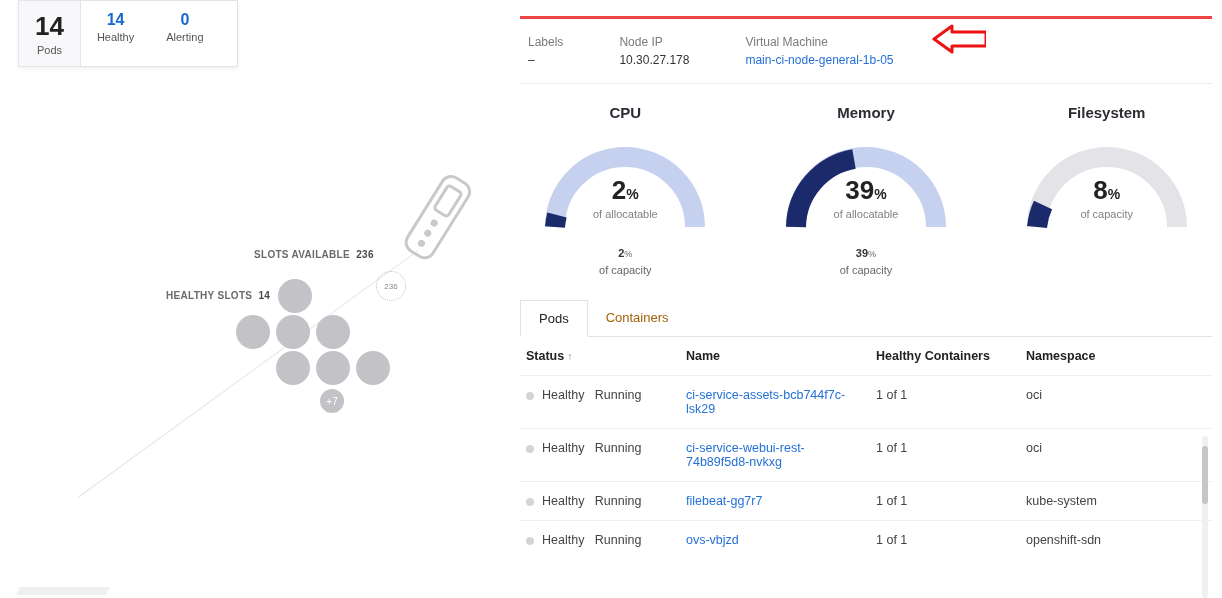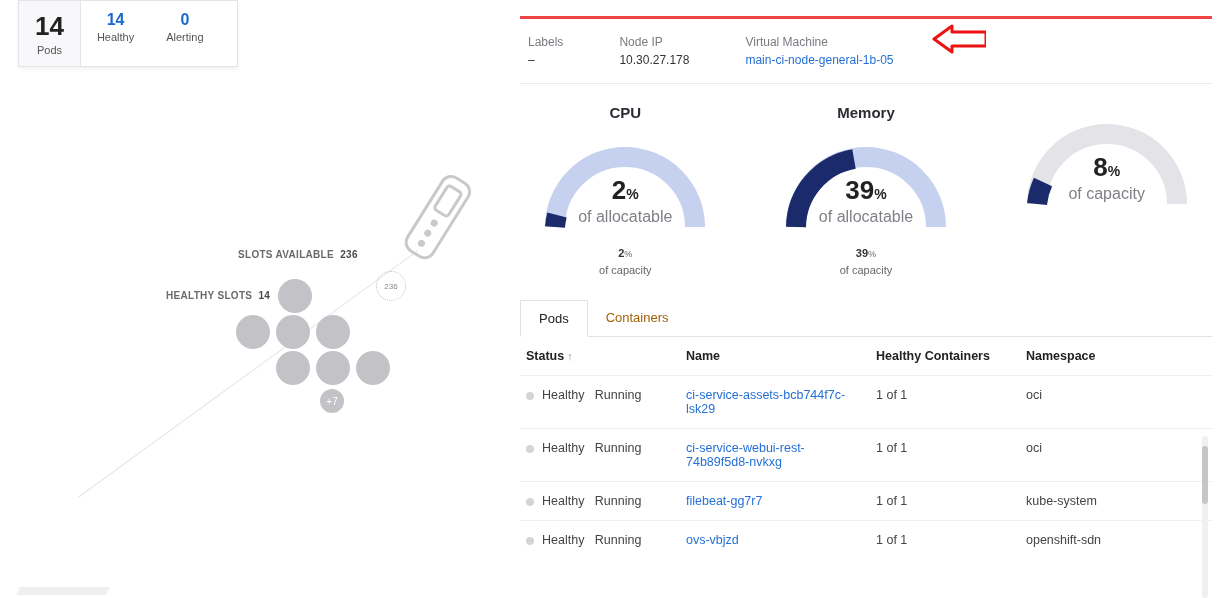--- a/index.html
+++ b/index.html
@@ -40,21 +40,21 @@
 
   
   .gauges { display:flex; justify-content:space-between; gap:30px; margin-top:20px; }
   .gauge-block { width:33%; text-align:center; }
   .gauge-title { font-size:15px; font-weight:600; color:#2c2c34; margin-bottom:6px;text-align:center;}
   .gauge { position:relative; width:180px; height:110px; margin:0 auto 6px;}
   .gauge svg { width:180px; height:110px; display:block;}
   .gauge-center { position:absolute; left:0; right:0; top:48px; text-align:center;}
   .gauge-center .pct { font-size:26px; font-weight:700; color:#222;}
   .gauge-center .pct small{font-size:14px;font-weight:600;}
-  .gauge-center .sub { font-size:16px; color:#808088; margin-top:2px;}
+  .gauge-center .sub { font-size:11px; color:#808088; margin-top:2px;}
   .gauge-foot { font-size:11px; color:#666; margin-top:8px; line-height:16px;}
   .gauge-foot b{font-weight:700;color:#333;}
 
   
   .tabs { display:flex; gap:0; border-bottom:1px solid #e3e3e7; margin-top:22px;}
   .tab { padding:10px 18px; font-size:13px; cursor:pointer;}
   .tab.active { border:1px solid #e3e3e7; border-bottom-color:#fff; margin-bottom:-1px; color:#222; background:#fff;}
   .tab.inactive { color:#a16207; }
   table.pods { width:100%; border-collapse:collapse; font-size:12.5px;}
   table.pods th { text-align:left; font-weight:600; color:#222; padding:12px 6px; font-size:12.5px;}
@@ -88,21 +88,21 @@
       </div>
     </div>
 
     <div class="hive-wrap">
       <div class="diagline" style="left:60px; top:310px;"></div>
       <div class="stripes">
           <div></div>
           <div></div>
         </div>
 
-      <div class="hive-label" style="left:220px; top:62px;">
+      <div class="hive-label" style="left:236px; top:62px;">
         <span>SLOTS AVAILABLE</span>&nbsp;
         <b>236</b>
       </div>
       <div class="hive-label" style="left:148px; top:103px;">
         <span>HEALTHY SLOTS</span>&nbsp;
         <b>14</b>
       </div>
 
       <svg class="device" style="left:380px; top:-20px;" width="78" height="118" viewBox="0 0 78 118">
         <g transform="rotate(32 39 59)">
@@ -176,20 +176,21 @@
             </svg>
           <div class="gauge-center">
             <div class="pct"><span>39</span><small>%</small></div>
             <div class="sub">of allocatable</div>
           </div>
         </div>
         <div class="gauge-foot"><b><span>39</span></b><small>%</small><br><span>of capacity</span></div>
       </div>
 
       <div class="gauge-block">
+        <div class="gauge-title">Filesystem</div>
         <div class="gauge">
           <svg viewBox="0 0 180 110">
               <path d="M20 100 A70 70 0 1 1 160 100" fill="none" stroke="#e4e4e8" stroke-width="20"></path>
               <path d="M20 100 A70 70 0 0 1 26 78" fill="none" stroke="#1b2a6b" stroke-width="20"></path>
             </svg>
           <div class="gauge-center">
             <div class="pct"><span>8</span><small>%</small></div>
             <div class="sub">of capacity</div>
           </div>
         </div>

